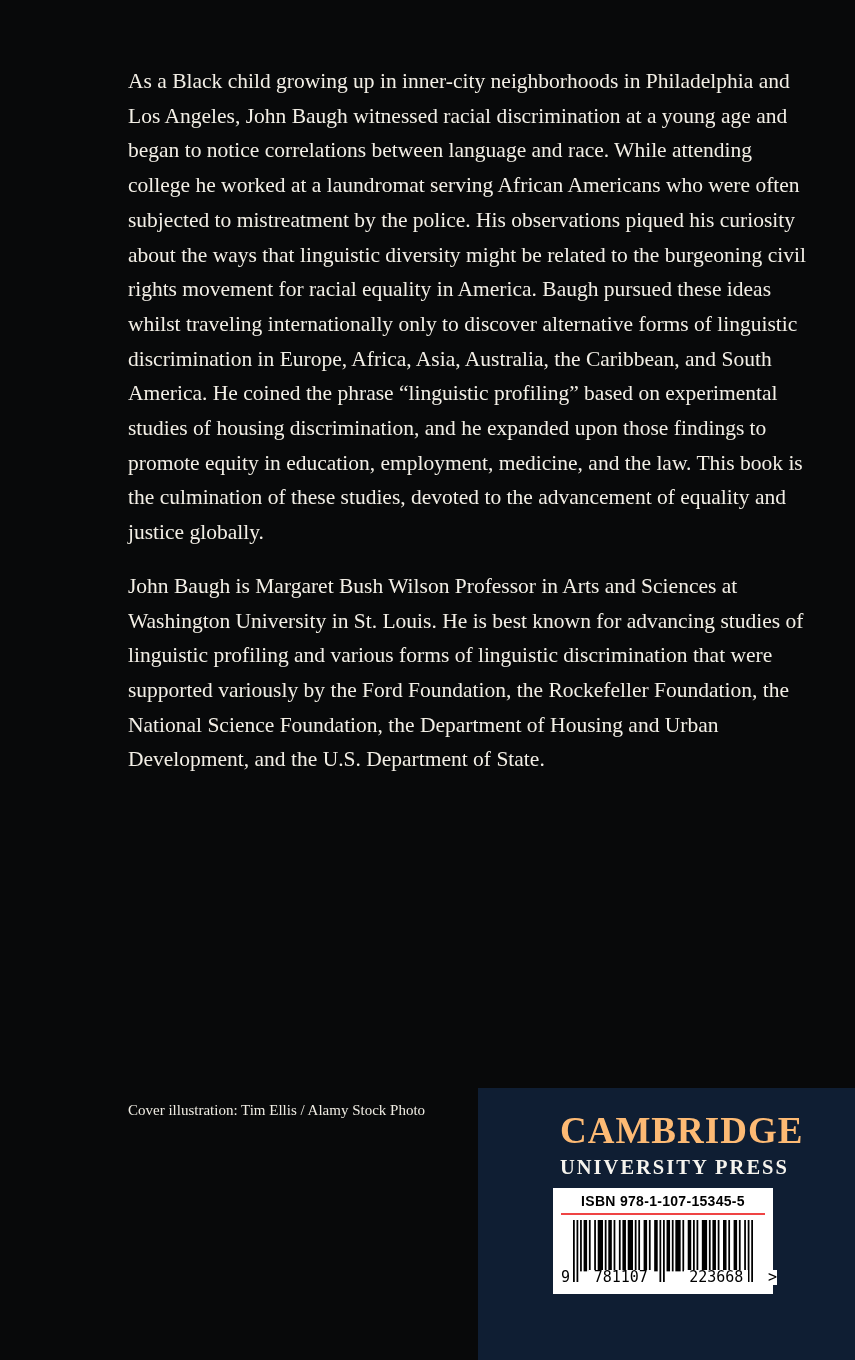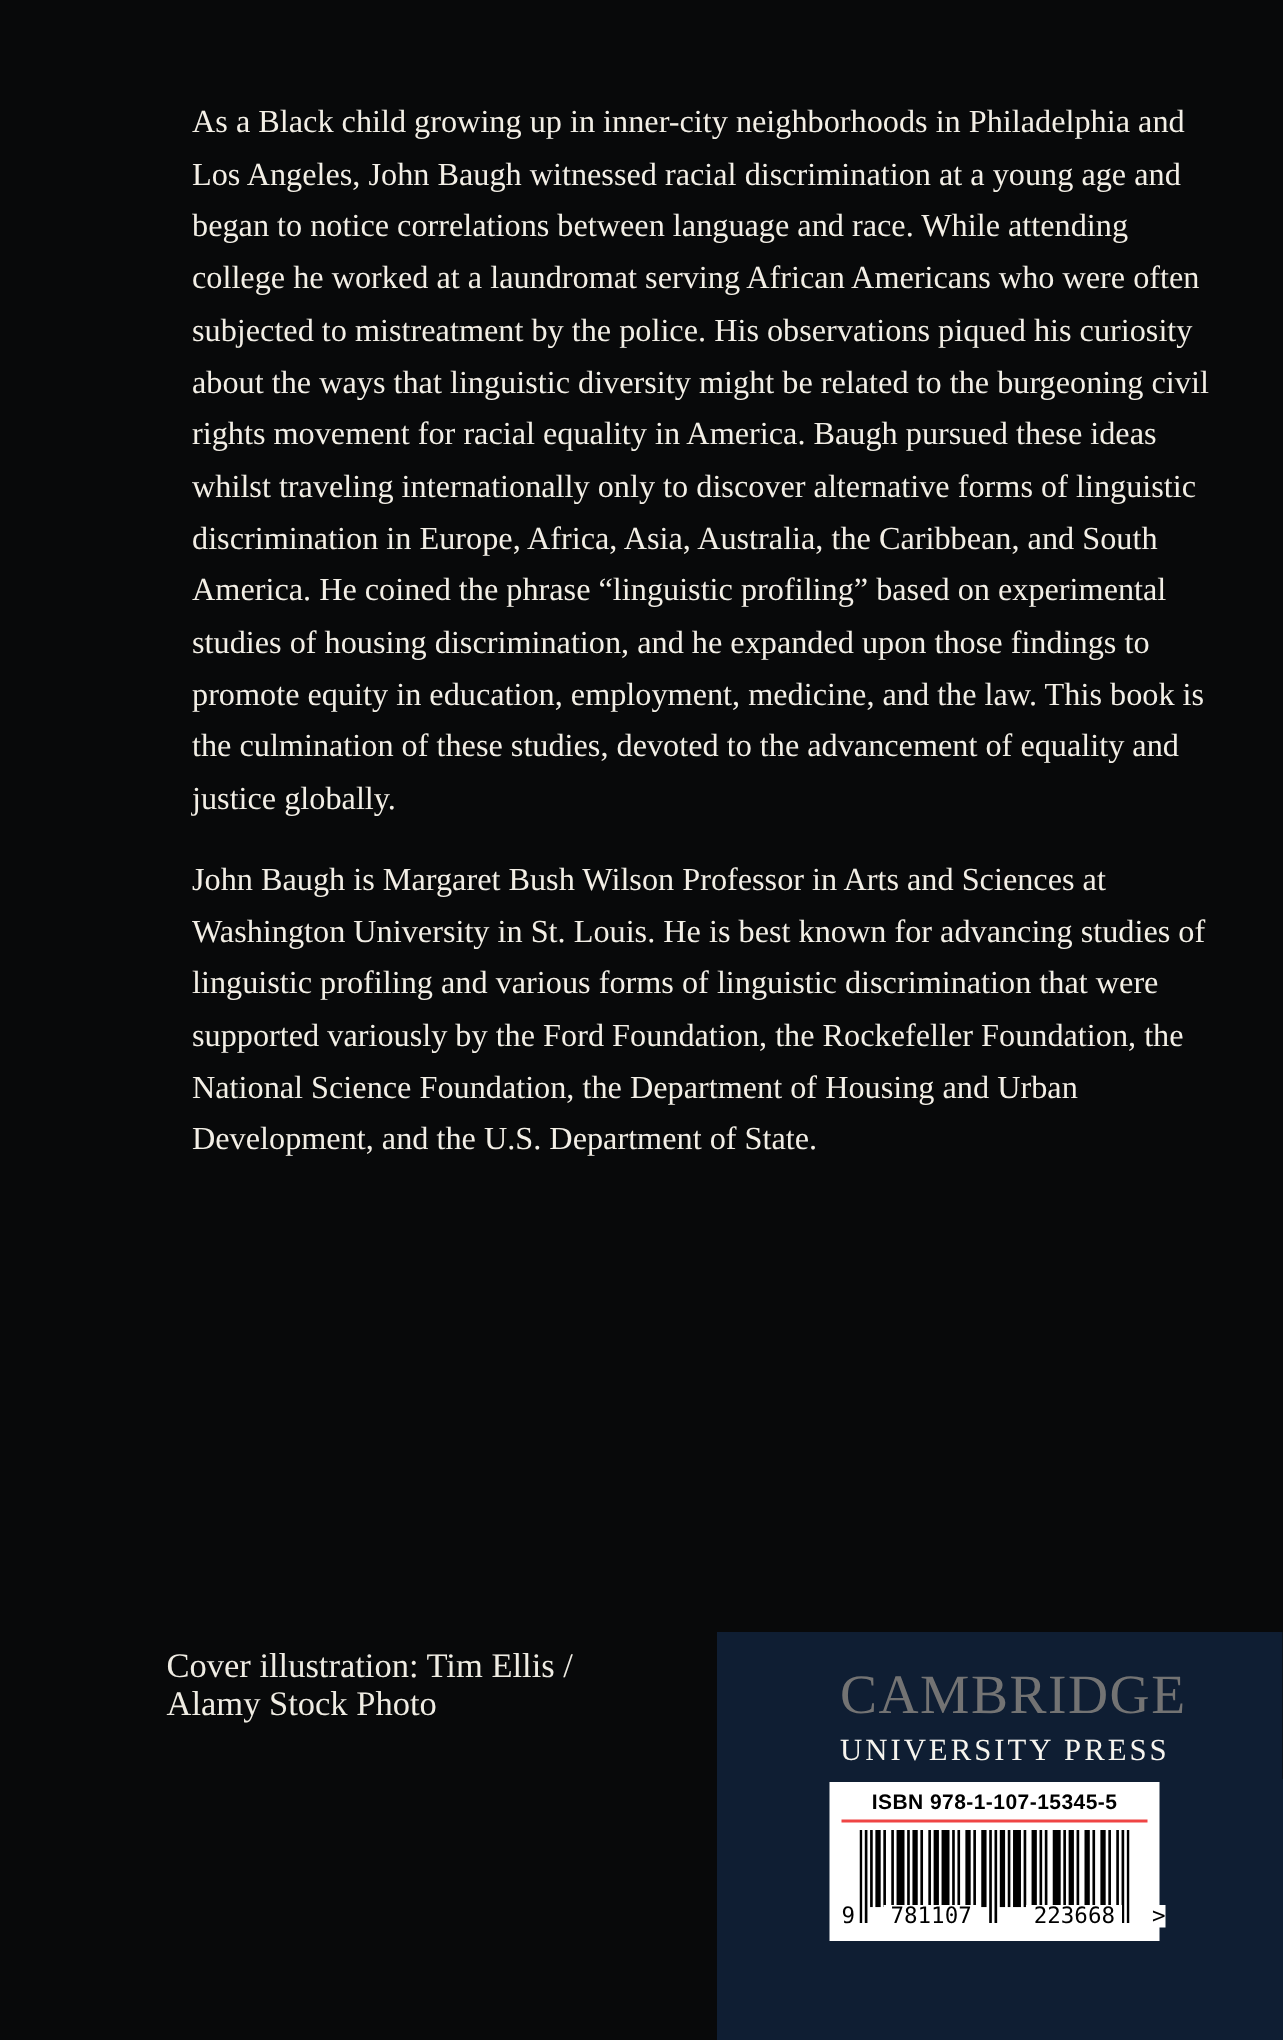--- a/index.html
+++ b/index.html
@@ -13,36 +13,36 @@
   .text-block{
     position:absolute;left:128px;top:64px;width:678px;
     color:var(--ink,#f3efe6);
     font-size:21.5px;line-height:34.7px;
   }
   .text-block p{margin:0;}
   .text-block p.synopsis{margin-bottom:19px;}
   .bio b{font-weight:normal;}
 
   .credit{
-    position:absolute;left:111px;top:1098px;width:332px;
-    color:#efece3;font-size:23px;line-height:25px;
+    position:absolute;left:128px;top:1098px;width:332px;
+    color:#efece3;font-size:15px;line-height:25px;
   }
 
   .publisher{
     position:absolute;left:478px;top:1088px;right:0;bottom:0;
     background:var(--panel,#0f1e33);
     box-sizing:border-box;
     padding:24px 0 0 82px;
   }
   .cup-name{
-    color:#737373;font-weight:normal;font-size:37px;line-height:1;
+    color:#fdba74;font-weight:bold;font-size:37px;line-height:1;
     letter-spacing:1px;
   }
   .cup-sub{
-    color:#f6f4ee;font-weight:normal;font-size:20.5px;line-height:1;
+    color:#f6f4ee;font-weight:bold;font-size:20.5px;line-height:1;
     letter-spacing:2px;margin-top:8px;
   }
   .cup-web{
     color:#ffffff;font-family:"Liberation Sans","DejaVu Sans",sans-serif;
     font-weight:bold;font-size:15px;margin-top:9px;
   }
 
   .isbn-box{
     margin-top:10px;margin-left:-7px;width:220px;
     background:#ffffff;box-sizing:border-box;

